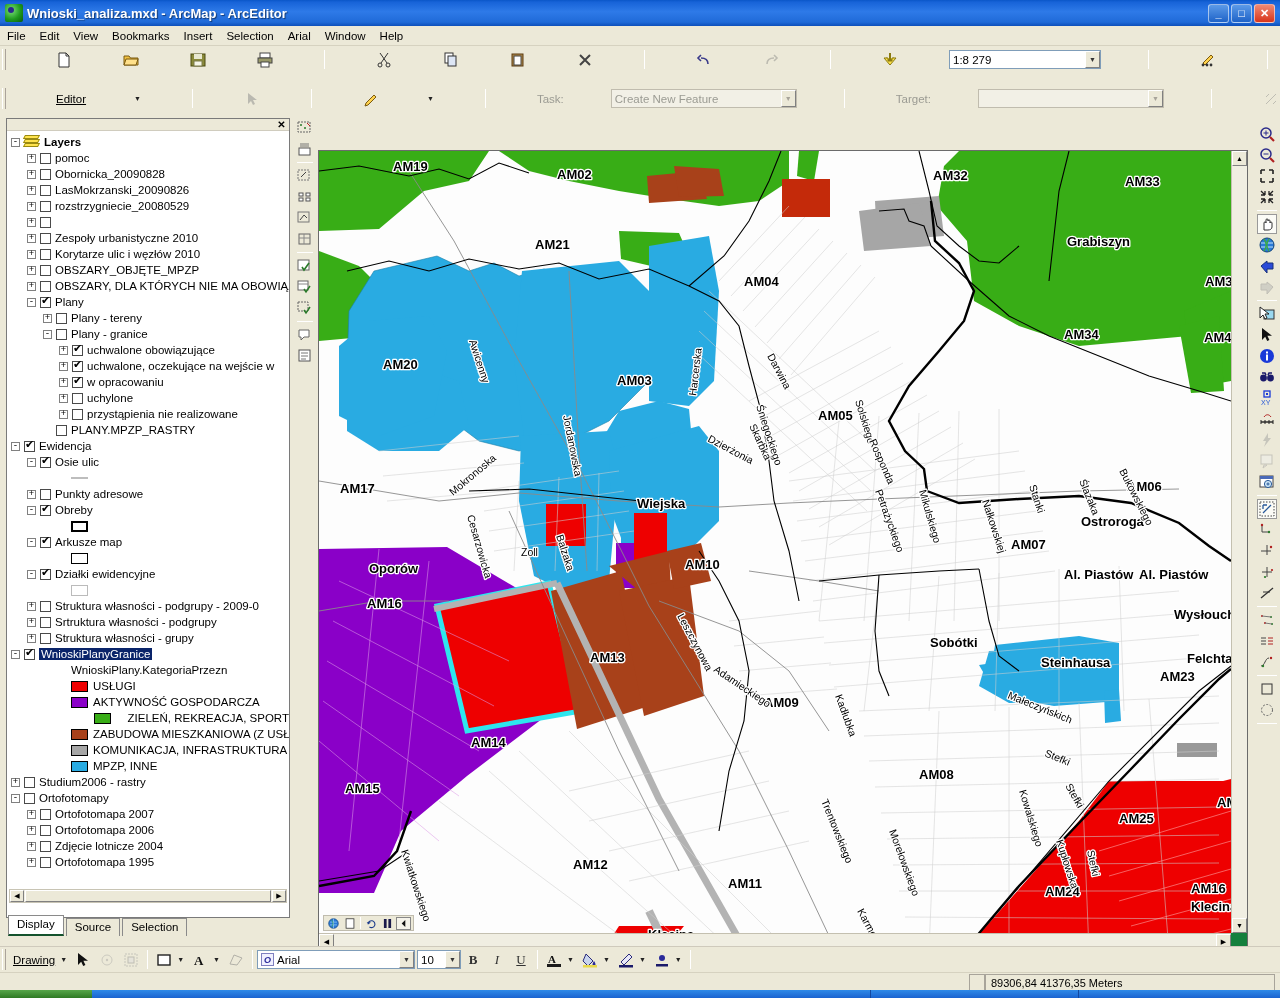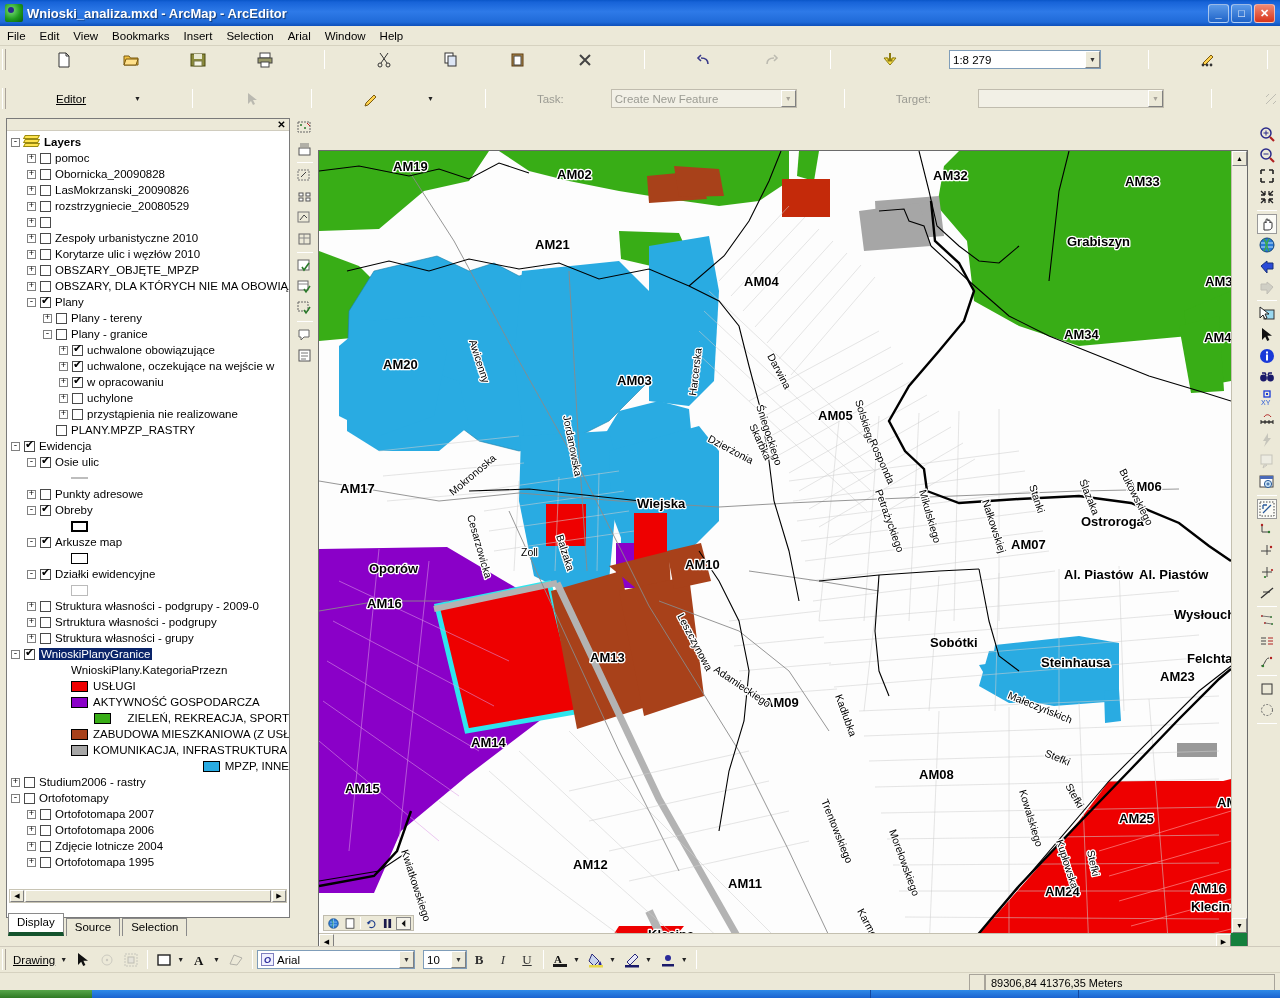--- a/index.html
+++ b/index.html
@@ -155,21 +155,21 @@
     display: flex; align-items: center; justify-content: center; font-size: 7px;
   }
   .hs-thumb { height: 12px; background: #ece9d8; border: 1px solid #fff;
     border-right-color:#808080; border-bottom-color:#808080; }
 
   .toc-tabs { position: absolute; left: 1px; bottom: -19px; display: flex; gap: 2px; align-items: flex-end; }
   .toc-tab {
     padding: 2px 8px 3px; font-size: 11.5px; background: #ece9d8;
     border: 1px solid #8a8a8a; border-bottom: none; color: #000;
   }
-  .toc-tab.active { background: #fff; border-bottom: 4px solid #14532d; padding-bottom: 4px; font-weight: normal; }
+  .toc-tab.active { background: #fff; border-bottom: 2px solid #14532d; padding-bottom: 4px; font-weight: normal; }
 
   
   .vtool-left { position: absolute; left: 294px; top: 5px; width: 22px; height: 800px; background: #ece9d8; }
   .vtool-right { position: absolute; right: 0px; top: 5px; width: 26px; height: 805px; background: #ece9d8; }
   .vbtn {
     width: 20px; height: 20px; margin: 0 auto 1px; display: flex;
     align-items: center; justify-content: center; font-size: 12px; color: #333;
   }
   .vbtn.dim { opacity: .45; }
   .vsep-h { height: 1px; background: #b0aa9c; margin: 3px 3px; border-bottom: 1px solid #fff; }
@@ -764,21 +764,21 @@
             <span class="cb hidden"></span>
             <span class="swatch" style="background: rgb(168, 65, 26);"></span>
             <span class="tlbl">ZABUDOWA MIESZKANIOWA (Z USŁUGA</span>
           </div>
           <div class="trow" style="padding-left: 32px;">
             <span class="exp none"></span>
             <span class="cb hidden"></span>
             <span class="swatch" style="background: rgb(166, 166, 166);"></span>
             <span class="tlbl">KOMUNIKACJA, INFRASTRUKTURA TECH</span>
           </div>
-          <div class="trow" style="padding-left: 32px; justify-content: flex-end;">
+          <div class="trow" style="padding-left: 32px;">
             <span class="exp none"></span>
             <span class="cb hidden"></span>
             <span class="swatch" style="background: rgb(41, 171, 226);"></span>
             <span class="tlbl">MPZP, INNE</span>
           </div>
           <div class="trow" style="padding-left: 0px;">
             <span class="exp">+</span>
             <span class="cb"></span>
             <span class="tlbl">Studium2006 - rastry</span>
           </div>
@@ -1549,21 +1549,21 @@
           <path d="M2 12l4-9 8 3-5 7z" fill="none" stroke="#777"></path>
         </svg>
     </div>
     <div class="vsep"></div>
 
     <div class="combo" style="width:158px;">
       <span style="display:inline-flex;align-items:center;justify-content:center;width:13px;height:13px;border:1px solid #8080c0;background:#f0f0ff;color:#2a2a9a;font-size:9px;font-style:italic;font-weight:bold;margin-right:3px;">O</span>
       <span class="cval">Arial</span>
       <span class="arrow">▼</span>
     </div>
-    <div class="combo" style="width:44px;margin-left:8px;">
+    <div class="combo" style="width:44px;margin-left:2px;">
       <span class="cval">10</span>
       <span class="arrow">▼</span>
     </div>
     <div class="tbtn" style="font-weight:bold;font-family:'Liberation Serif',serif;font-size:13px;">B</div>
     <div class="tbtn" style="font-style:italic;font-family:'Liberation Serif',serif;font-size:13px;">I</div>
     <div class="tbtn" style="text-decoration:underline;font-family:'Liberation Serif',serif;font-size:13px;">U</div>
     <div class="vsep"></div>
 
     <div class="tbtn">
       <svg class="ic" viewBox="0 0 16 16">

